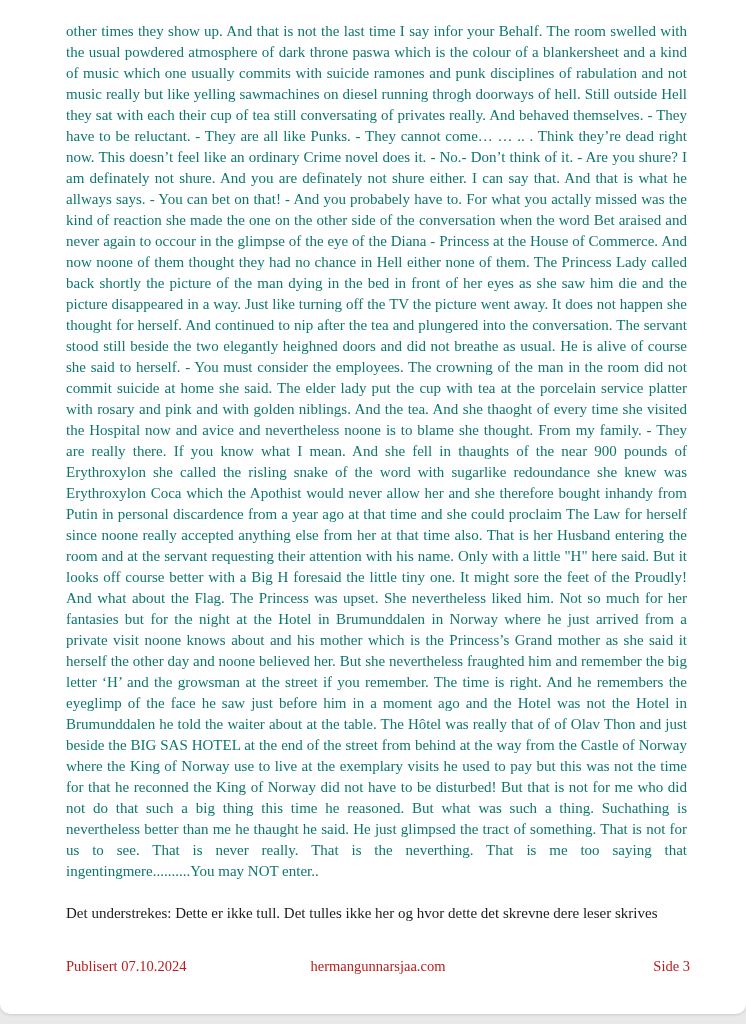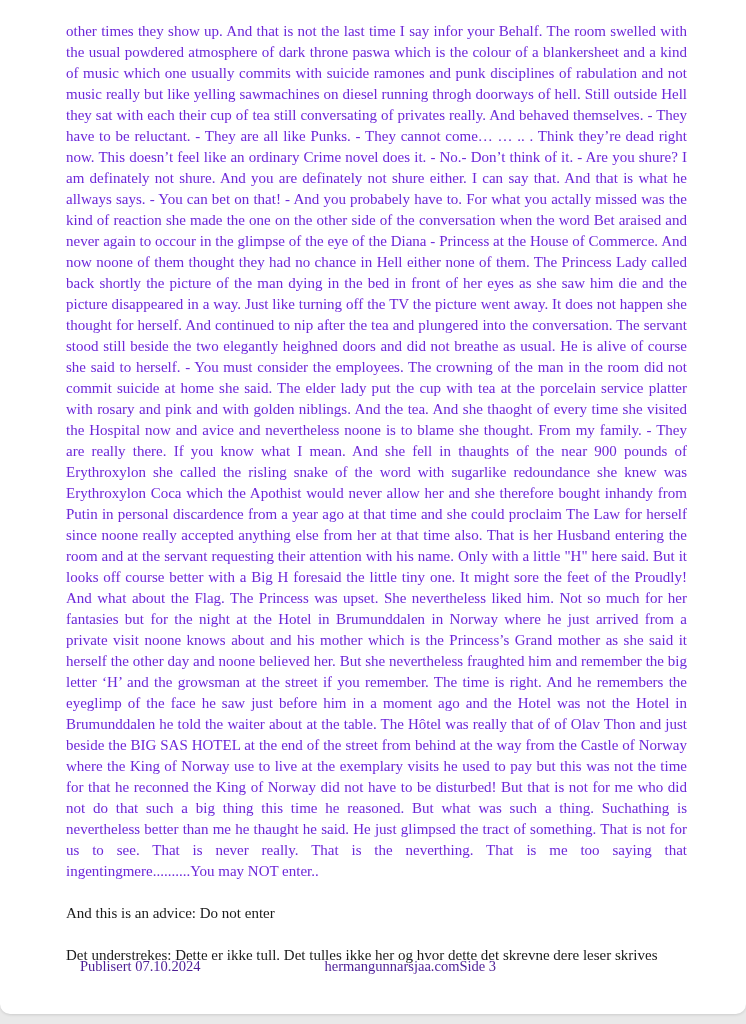--- a/index.html
+++ b/index.html
@@ -26,52 +26,51 @@
     position: absolute;
     top: 21px;
     left: 66px;
     width: 621px;
   }
   .body-text {
     margin: 0;
     font-size: 15px;
     line-height: 21px;
     text-align: justify;
-    color: #6d28d9;
+    color: #0f766e;
   }
   .standalone {
     margin: 21px 0 0 0;
     font-size: 15px;
     line-height: 21px;
     text-align: left;
     color: #1a1a1a;
   }
   .footer {
     position: absolute;
     top: 957px;
-    left: 80px;
+    left: 66px;
     width: 624px;
     display: grid;
     grid-template-columns: 1fr auto 1fr;
     align-items: baseline;
     font-size: 14.5px;
     line-height: 18px;
-    color: #4c1d95;
+    color: #b91c1c;
   }
   .footer .left   { text-align: left; }
   .footer .center { text-align: right; }
-  .footer .right  { }
+  .footer .right  { text-align: right; }
 </style>
 </head>
 <body>
 
 <div class="page">
   <div class="content">
     <p class="body-text">other times they show up. And that is not the last time I say infor your Behalf. The room swelled with the usual powdered atmosphere of dark throne paswa which is the colour of a blankersheet and a kind of music which one usually commits with suicide ramones and punk disciplines of rabulation and not music really but like yelling sawmachines on diesel running throgh doorways of hell. Still outside Hell they sat with each their cup of tea still conversating of privates really. And behaved themselves. - They have to be reluctant. - They are all like Punks. - They cannot come… … .. . Think they’re dead right now. This doesn’t feel like an ordinary Crime novel does it. - No.- Don’t think of it. - Are you shure? I am definately not shure. And you are definately not shure either. I can say that. And that is what he allways says. - You can bet on that! - And you probabely have to. For what you actally missed was the kind of reaction she made the one on the other side of the conversation when the word Bet araised and never again to occour in the glimpse of the eye of the Diana - Princess at the House of Commerce. And now noone of them thought they had no chance in Hell either none of them. The Princess Lady called back shortly the picture of the man dying in the bed in front of her eyes as she saw him die and the picture disappeared in a way. Just like turning off the TV the picture went away. It does not happen she thought for herself. And continued to nip after the tea and plungered into the conversation. The servant stood still beside the two elegantly heighned doors and did not breathe as usual. He is alive of course she said to herself. - You must consider the employees. The crowning of the man in the room did not commit suicide at home she said. The elder lady put the cup with tea at the porcelain service platter with rosary and pink and with golden niblings. And the tea. And she thaoght of every time she visited the Hospital now and avice and nevertheless noone is to blame she thought. From my family. - They are really there. If you know what I mean. And she fell in thaughts of the near 900 pounds of Erythroxylon she called the risling snake of the word with sugarlike redoundance she knew was Erythroxylon Coca which the Apothist would never allow her and she therefore bought inhandy from Putin in personal discardence from a year ago at that time and she could proclaim The Law for herself since noone really accepted anything else from her at that time also. That is her Husband entering the room and at the servant requesting their attention with his name. Only with a little "H" here said. But it looks off course better with a Big H foresaid the little tiny one. It might sore the feet of the Proudly! And what about the Flag. The Princess was upset. She nevertheless liked him. Not so much for her fantasies but for the night at the Hotel in Brumunddalen in Norway where he just arrived from a private visit noone knows about and his mother which is the Princess’s Grand mother as she said it herself the other day and noone believed her. But she nevertheless fraughted him and remember the big letter ‘H’ and the growsman at the street if you remember. The time is right. And he remembers the eyeglimp of the face he saw just before him in a moment ago and the Hotel was not the Hotel in Brumunddalen he told the waiter about at the table. The Hôtel was really that of of Olav Thon and just beside the BIG SAS HOTEL at the end of the street from behind at the way from the Castle of Norway where the King of Norway use to live at the exemplary visits he used to pay but this was not the time for that he reconned the King of Norway did not have to be disturbed! But that is not for me who did not do that such a big thing this time he reasoned. But what was such a thing. Suchathing is nevertheless better than me he thaught he said. He just glimpsed the tract of something. That is not for us to see. That is never really. That is the neverthing. That is me too saying that ingentingmere..........You may NOT enter..</p>
-    <p class="standalone">And this is an advice: Do not enter</p>
     <p class="standalone">Det understrekes: Dette er ikke tull. Det tulles ikke her og hvor dette det skrevne dere leser skrives</p>
   </div>
 
   <div class="footer">
     <span class="left">Publisert 07.10.2024</span>
     <span class="center">hermangunnarsjaa.com</span>
     <span class="right">Side 3</span>
   </div>
 </div>
 

